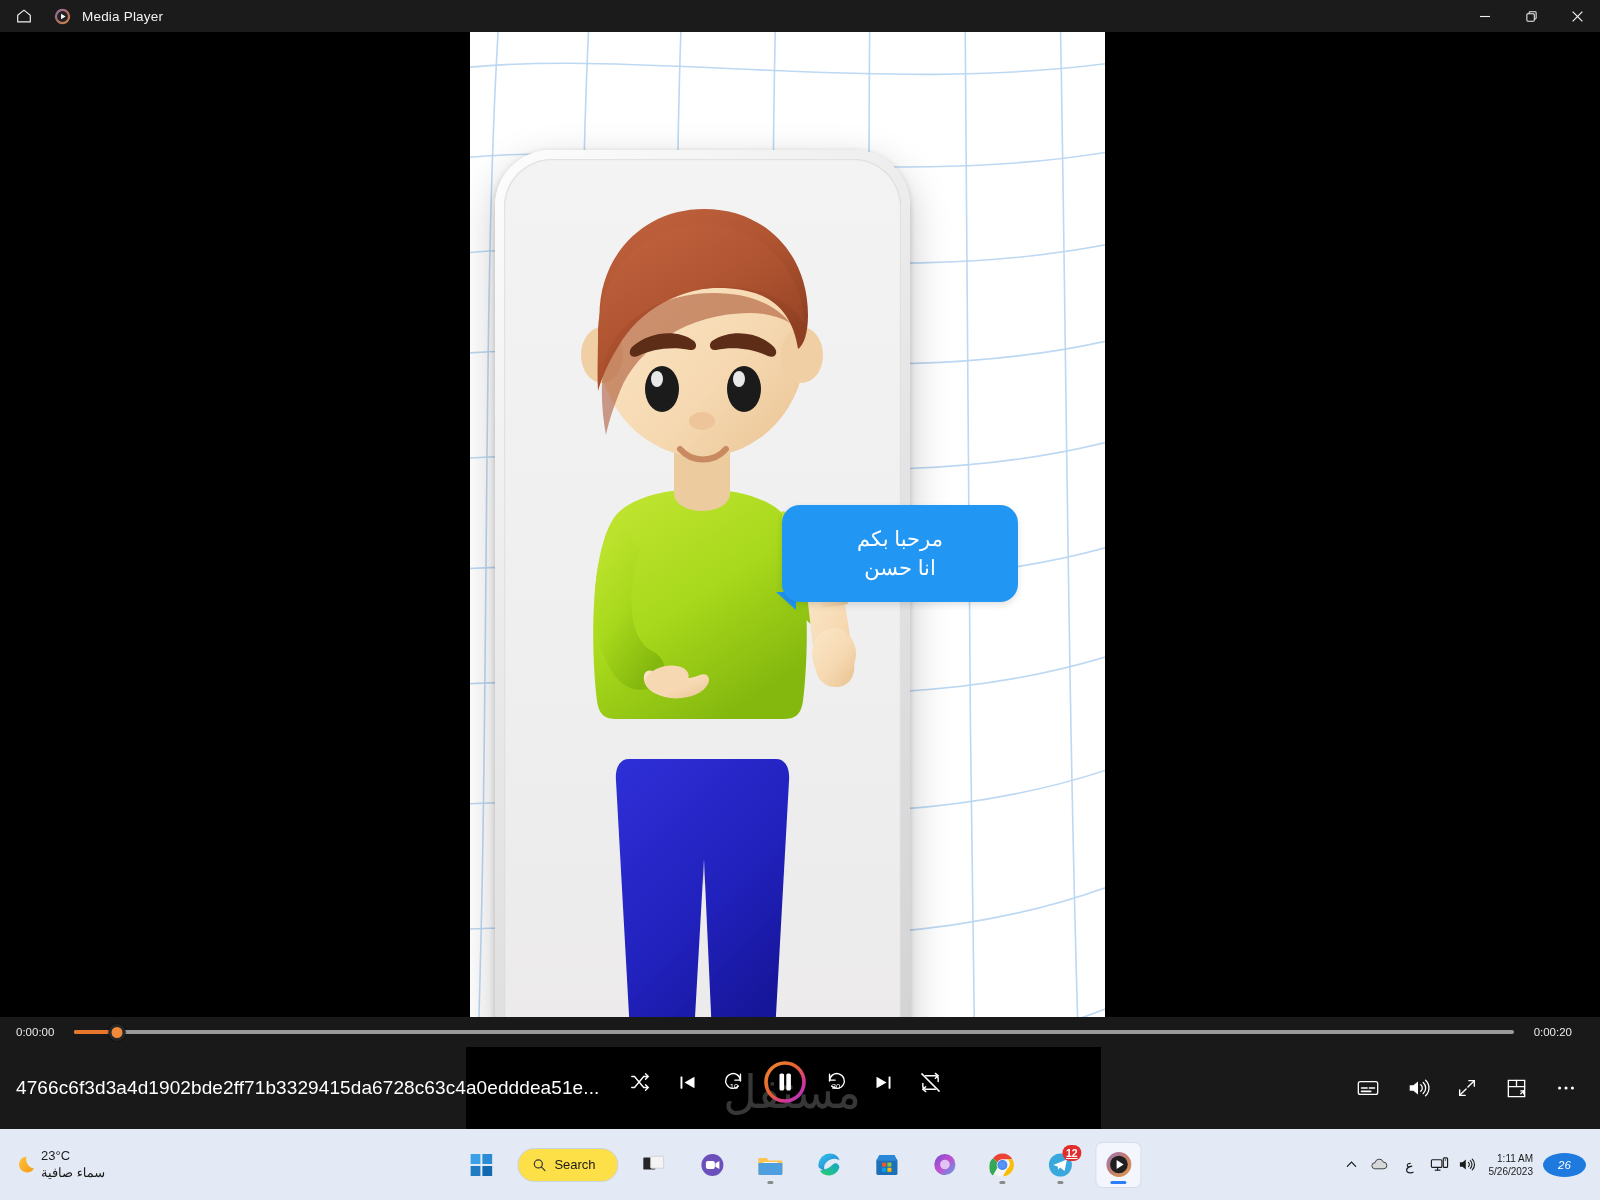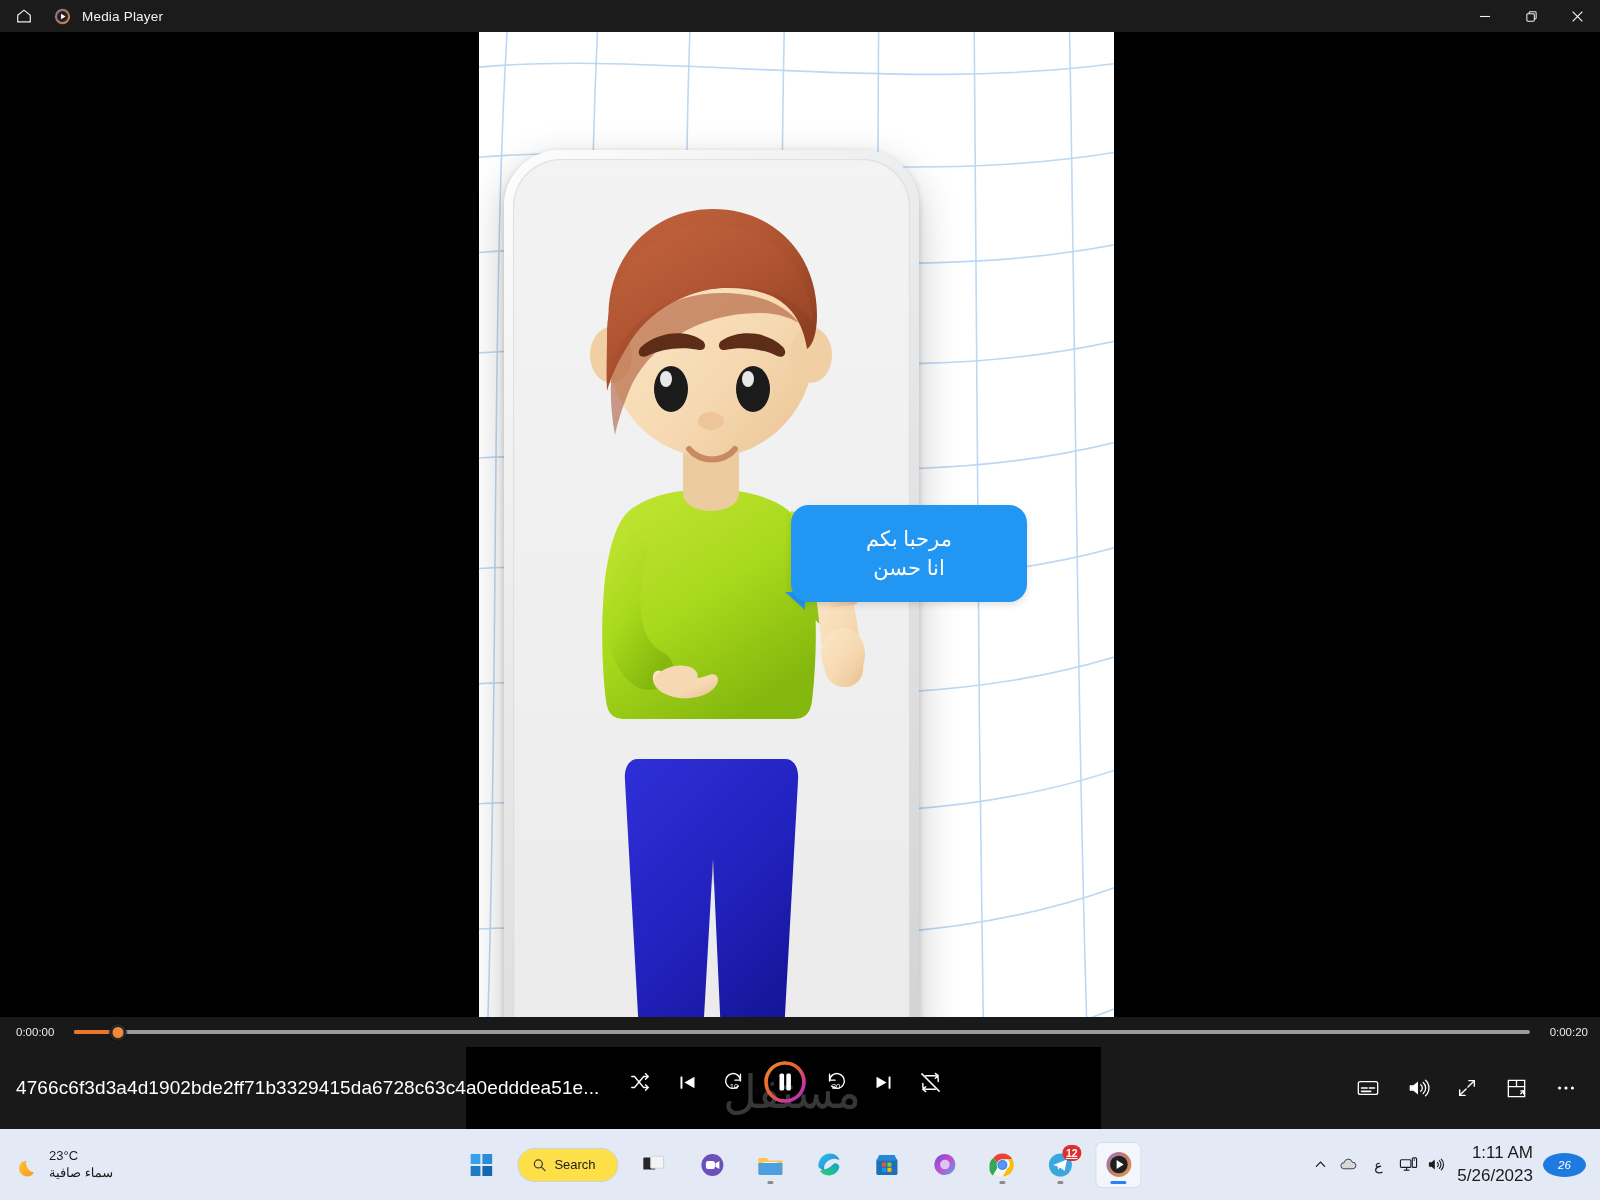--- a/index.html
+++ b/index.html
@@ -15,21 +15,21 @@
   }
   .tb-home { width:48px; height:32px; display:flex; align-items:center; justify-content:center; }
   .tb-app-icon { width:28px; height:32px; display:flex; align-items:center; justify-content:center; }
   .tb-title { color:#f2f2f2; font-size:13.5px; letter-spacing:.2px; margin-left:6px; }
   .tb-spacer { flex:1; }
   .tb-btn { width:46px; height:32px; display:flex; align-items:center; justify-content:center; }
   .tb-btn svg { display:block; }
 
   
   .stage {
-    position:absolute; left:13px; top:32px; width:1562px; height:985px;
+    position:absolute; left:4px; top:32px; width:1562px; height:985px;
     background:#000; overflow:hidden;
   }
   .video {
     position:absolute; left:466px; top:0px; width:635px; height:1085px;
     background:#ffffff; overflow:hidden;
   }
   
   .mesh { position:absolute; inset:0; }
 
   .phone {
@@ -69,21 +69,21 @@
     border-left:20px solid transparent;
     z-index:8;
   }
 
   
   .seekbar-row {
     position:absolute; left:0; top:1017px; width:1600px; height:30px;
     background:#191919; display:flex; align-items:center; z-index:30;
   }
   .time-left { color:#e9e9e9; font-size:11.5px; margin-left:16px; width:58px; }
-  .time-right { color:#e9e9e9; font-size:11.5px; margin-right:12px; width:58px; text-align:right; }
+  .time-right { color:#e9e9e9; font-size:11.5px; margin-right:28px; width:58px; text-align:right; }
   .track-wrap { position:relative; flex:1; height:30px; display:flex; align-items:center; }
   .track { position:absolute; left:0; right:0; height:4px; background:#9a9a9a; border-radius:2px; }
   .track-fill { position:absolute; left:0; height:4px; width:3.1%; background:#e8762c; border-radius:2px; }
   .track-thumb {
     position:absolute; left:3.1%; width:17px; height:17px; border-radius:50%;
     background:#f08a3c; border:3px solid #262626; transform:translateX(-50%);
     box-shadow:0 0 0 1px rgba(0,0,0,.3);
   }
 
   
@@ -108,21 +108,21 @@
     position:absolute; left:1350px; top:0; width:234px; height:82px;
     display:flex; align-items:center; justify-content:space-between;
   }
   .rc-btn { width:36px; height:36px; display:flex; align-items:center; justify-content:center; }
 
   
   .taskbar {
     position:absolute; left:0; top:1129px; width:1600px; height:71px;
     background:#e3eaf6; display:flex; align-items:center; z-index:50;
   }
-  .weather { display:flex; align-items:flex-end; gap:9px; margin-left:16px; }
+  .weather { display:flex; align-items:center; gap:1px; margin-left:16px; }
   .weather-txt { display:flex; flex-direction:column; line-height:1.25; }
   .weather-temp { color:#1b1b1b; font-size:13px; }
   .weather-desc { color:#1b1b1b; font-size:13px; direction:rtl; }
   .tb-center { position:absolute; left:50%; transform:translateX(-50%); display:flex; align-items:center; gap:14px; }
   .tb-icon { width:44px; height:44px; display:flex; align-items:center; justify-content:center; position:relative; border-radius:6px; }
   .tb-icon.active { background:#f3f6fc; box-shadow:0 0 0 1px rgba(0,0,0,.05); }
   .tb-dot { position:absolute; bottom:3px; left:50%; transform:translateX(-50%); width:6px; height:3px; border-radius:2px; background:#8a8a8a; }
   .tb-dot.wide { width:16px; height:3px; background:#2d7ff9; }
   .searchbox {
     display:flex; align-items:center; gap:8px; height:34px; padding:0 22px 0 14px;
@@ -131,21 +131,21 @@
   .searchbox span { font-size:13px; color:#1b1b1b; }
   .badge {
     position:absolute; top:2px; right:1px; min-width:19px; height:16px; padding:0 4px;
     background:#e02d2d; color:#fff; font-size:10.5px; border-radius:8px;
     display:flex; align-items:center; justify-content:center; font-weight:bold;text-decoration:underline;
   }
   .tray { position:absolute; right:0; display:flex; align-items:center; gap:2px; padding-right:10px; }
   .tray-icon { width:26px; height:40px; display:flex; align-items:center; justify-content:center; }
   .tray-lang { width:30px; height:40px; display:flex; align-items:center; justify-content:center; font-size:14px; color:#1b1b1b; }
   .clock { display:flex; flex-direction:column; align-items:flex-end; line-height:1.3; margin:0 8px 0 6px; }
-  .clock div { font-size:17px; color:#1b1b1b; }
+  .clock div { font-size:10px; color:#1b1b1b; }
   .notif {
     width:43px; height:24px; border-radius:50%; background:#1f7ae0; color:#fff;
     font-size:11.5px; display:flex; align-items:center; justify-content:center; margin-right:4px;font-style:italic;
   }
 
   
   .watermark {
     position:absolute; left:662px; top:1058px; width:260px; height:72px;
     display:flex; align-items:center; justify-content:center;
     pointer-events:none; z-index:20; opacity:.30;

